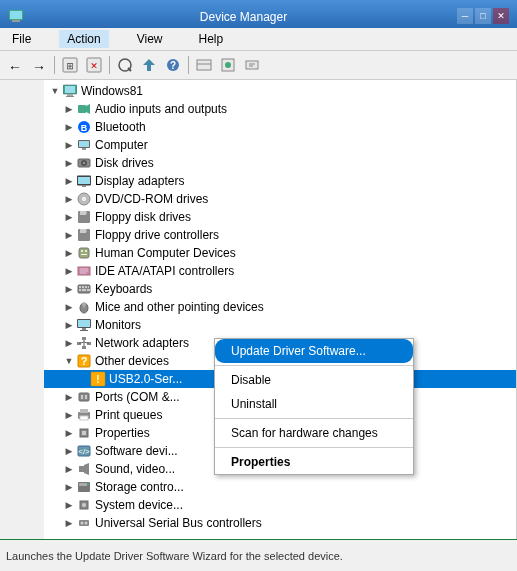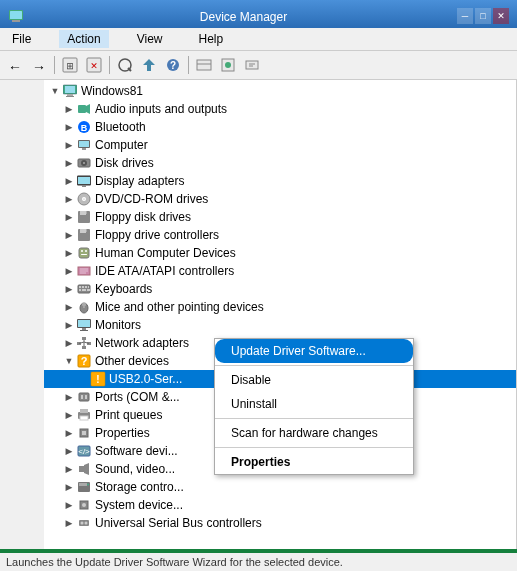--- a/index.html
+++ b/index.html
@@ -180,26 +180,26 @@
       font-weight: bold;
     }
     .ctx-sep {
       height: 1px;
       background: #ccc;
       margin: 2px 0;
     }
     
     .status-bar {
       background: #f0f0f0;
-      border-top: 4px solid #15803d;
+      border-top: 1px solid #15803d;
       padding: 3px 6px;
       font-size: 11px;
       color: #333;
       flex-shrink: 0;
-      height: 22px;
+      height: 32px;
       display: flex;
       align-items: center;
     }
   </style>
 </head>
 <body>
 
 <div class="title-bar">
   <div class="app-icon">
     <svg width="16" height="16" viewBox="0 0 16 16">

